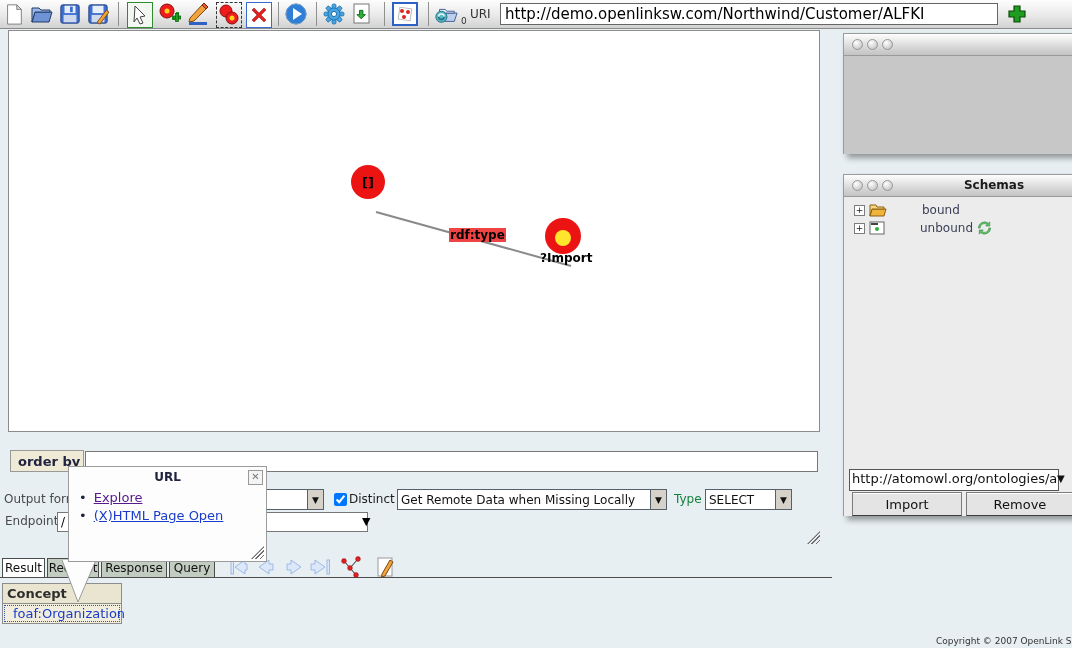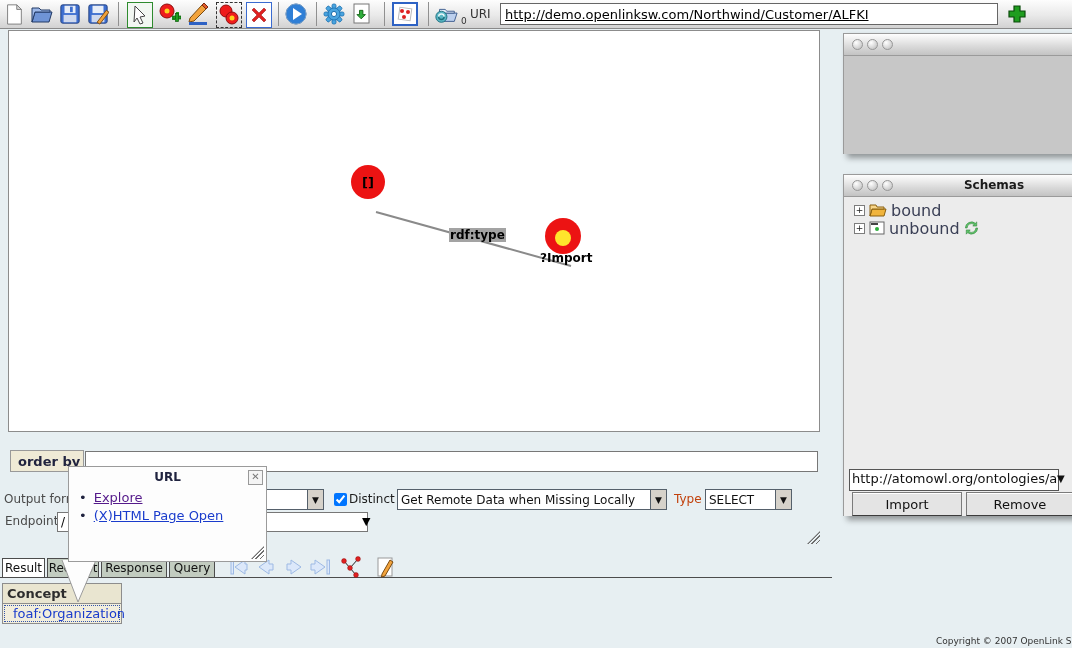--- a/index.html
+++ b/index.html
@@ -8,69 +8,69 @@
   .abs{position:absolute;}
   
   #toolbar{left:0;top:0;width:1072px;height:28px;
     background:linear-gradient(#fdfdfd,#e9e9e9 55%,#d2d2d2);border-bottom:1px solid #8a8a8a;}
   .tb-icon{position:absolute;top:2px;width:24px;height:24px;display:flex;align-items:center;justify-content:center;}
   .tb-sep{position:absolute;top:2px;width:1px;height:24px;background:#909090;}
   .tool-selected{border:1px solid #2e8b2e;background:#f2f7f2;}
   .tool-dashed{border:1px dashed #333;}
   #uri-label{left:470px;top:7px;color:#333;font-size:12px;}
   #url-input{left:500px;top:3px;width:488px;height:20px;border:1px solid #666;
-    font-size:13px;font-family:"DejaVu Sans",sans-serif;padding:0 4px;background:#fff;text-decoration:underline;}
+    font-size:15px;font-family:"DejaVu Sans",sans-serif;padding:0 4px;background:#fff;}
   #ref-count{left:461px;top:16px;font-size:9px;color:#333;}
   
   #canvas{left:8px;top:30px;width:810px;height:400px;background:#fff;border:1px solid #8c8c8c;}
   .node{position:absolute;border-radius:50%;background:#ec1313;display:flex;align-items:center;justify-content:center;cursor:pointer;}
   #node-blank{left:342px;top:134px;width:34px;height:34px;color:#000;font-weight:bold;font-size:13px;}
   #node-concept{left:536px;top:187px;width:36px;height:36px;}
   #node-concept .dot{position:absolute;left:10px;top:12px;width:16px;height:16px;border-radius:50%;background:#ffe52c;}
-  .edge-label{position:absolute;font-weight:bold;font-size:12px;color:#000;background:#a3a3a3;padding:0 1px;}
+  .edge-label{position:absolute;font-weight:bold;font-size:12px;color:#000;background:#ef4444;padding:0 1px;}
   #lbl-rdftype{left:440px;top:197px;}
   #lbl-concept{left:530px;top:220px;background:transparent;}
   
   .panel{position:absolute;left:843px;width:234px;box-shadow:4px 4px 6px rgba(0,0,0,.38);
     border:1px solid #9a9a9a;}
   .titlebar{height:21px;background:linear-gradient(#fefefe,#d9d9d9 60%,#c3c3c3);
     border-bottom:1px solid #9a9a9a;position:relative;}
   .tl{position:absolute;top:5px;width:11px;height:11px;border-radius:50%;
     background:radial-gradient(circle at 35% 30%,#ffffff,#b9b9b9);border:1px solid #979797;box-sizing:border-box;}
   .titlebar .t1{left:8px}.titlebar .t2{left:23px}.titlebar .t3{left:38px}
   .title-text{position:absolute;left:0;right:0;top:3px;text-align:center;padding-left:66px;
     font-weight:bold;font-size:12px;color:#1a1a1a;}
   #panel-empty{top:33px;height:119px;}
   #panel-empty .body{height:98px;background:#c7c7c7;}
   #panel-schemas{top:174px;height:340px;}
   #panel-schemas .body{height:319px;background:#ececec;position:relative;}
   .tree-row{position:absolute;left:10px;height:16px;display:flex;align-items:center;gap:4px;}
   .expander{width:11px;height:11px;border:1px solid #7c7c7c;background:#fff;font-size:9px;line-height:9px;
     text-align:center;color:#222;box-sizing:border-box;cursor:pointer;}
-  .tree-label{font-size:16px;color:#3a3f55;}
+  .tree-label{font-size:12px;color:#3a3f55;margin-left:31px;}
   #schema-combo{position:absolute;left:5px;top:272px;width:204px;height:18px;background:#fff;
     border:1px solid #555;font-size:13px;white-space:nowrap;overflow:hidden;padding:1px 2px;color:#111;}
   #schema-combo-arrow{position:absolute;left:213px;top:276px;font-size:10px;color:#111;cursor:pointer;}
   .btn{position:absolute;top:295px;height:22px;background:#e4e4e4;border:1px solid #7b7b7b;
     border-bottom-color:#3c3c3c;box-shadow:inset 0 1px 0 #fff;font-size:13px;color:#111;
     display:flex;align-items:center;justify-content:center;cursor:pointer;}
   #btn-import{left:8px;width:108px;}
   #btn-remove{left:122px;width:106px;}
   
   #order-by-chip{left:10px;top:450px;width:74px;height:22px;background:#efead6;border:1px solid #999;
     font-weight:bold;font-size:13px;color:#20233f;display:flex;align-items:center;padding-left:7px;box-sizing:border-box;}
   #order-by-input{left:85px;top:451px;width:733px;height:21px;background:#fff;border:1px solid #777;box-sizing:border-box;}
   .form-label{position:absolute;font-size:12px;color:#4a4a4a;}
   .fake-select{position:absolute;height:19px;background:#fff;border:1px solid #55606b;display:flex;align-items:center;cursor:pointer;}
   .fake-select .val{flex:1;font-size:12px;color:#111;padding:0 3px;white-space:nowrap;overflow:hidden;}
   .fake-select .arrow{width:15px;height:100%;background:#d6d2ca;border-left:1px solid #55606b;
     display:flex;align-items:center;justify-content:center;font-size:9px;color:#111;}
   #distinct-check{left:330px;top:490px;width:13px;height:13px;}
   #lbl-distinct{left:349px;top:492px;color:#1c1c1c;}
-  #lbl-type{left:674px;top:492px;color:#c2410c;}
+  #lbl-type{left:674px;top:492px;color:#15803d;}
   #endpoint-input{left:57px;top:512px;width:303px;height:18px;background:#fff;border:1px solid #777;
     font-size:12px;padding:0 3px;font-family:"DejaVu Sans",sans-serif;}
   #endpoint-arrow{left:362px;top:515px;font-size:11px;color:#000;cursor:pointer;}
   .grip{position:absolute;width:13px;height:13px;
     background:repeating-linear-gradient(135deg,#6e6e6e 0 1px,transparent 1px 3px);
     clip-path:polygon(100% 0,100% 100%,0 100%);cursor:nwse-resize;}
   #grip-query{left:807px;top:531px;}
   
   #tabbar-line{left:0;top:577px;width:832px;height:1px;background:#4c4c4c;}
   .tab{position:absolute;top:558px;height:19px;border:1px solid #4c4c4c;border-bottom:none;

